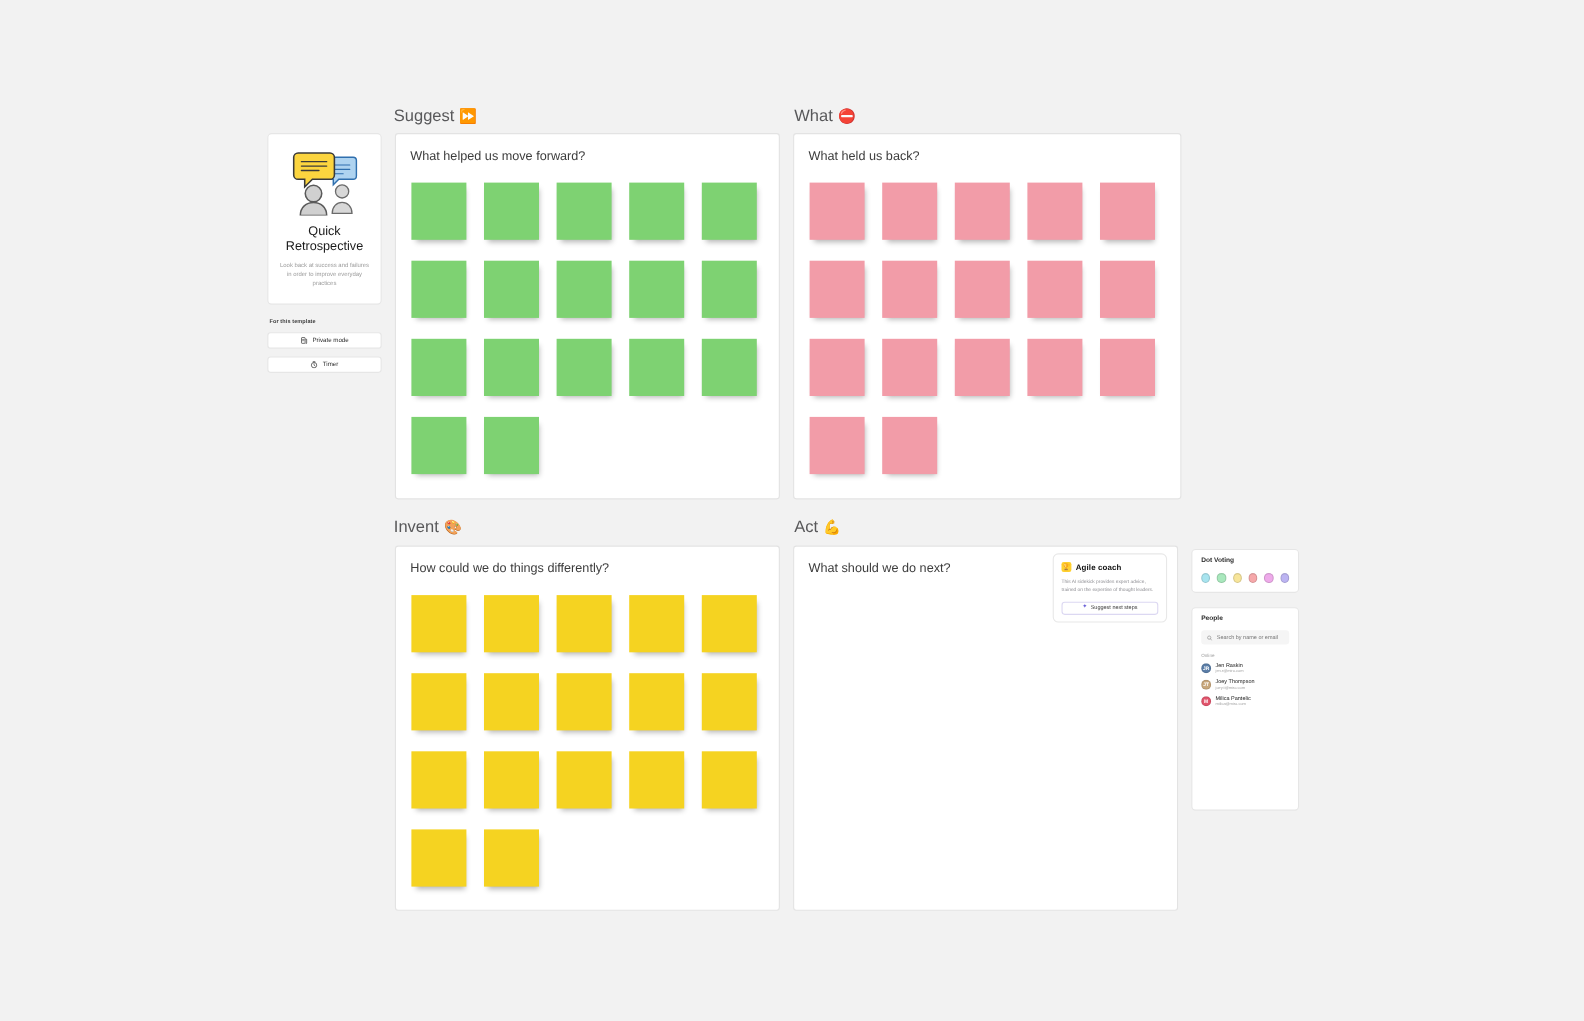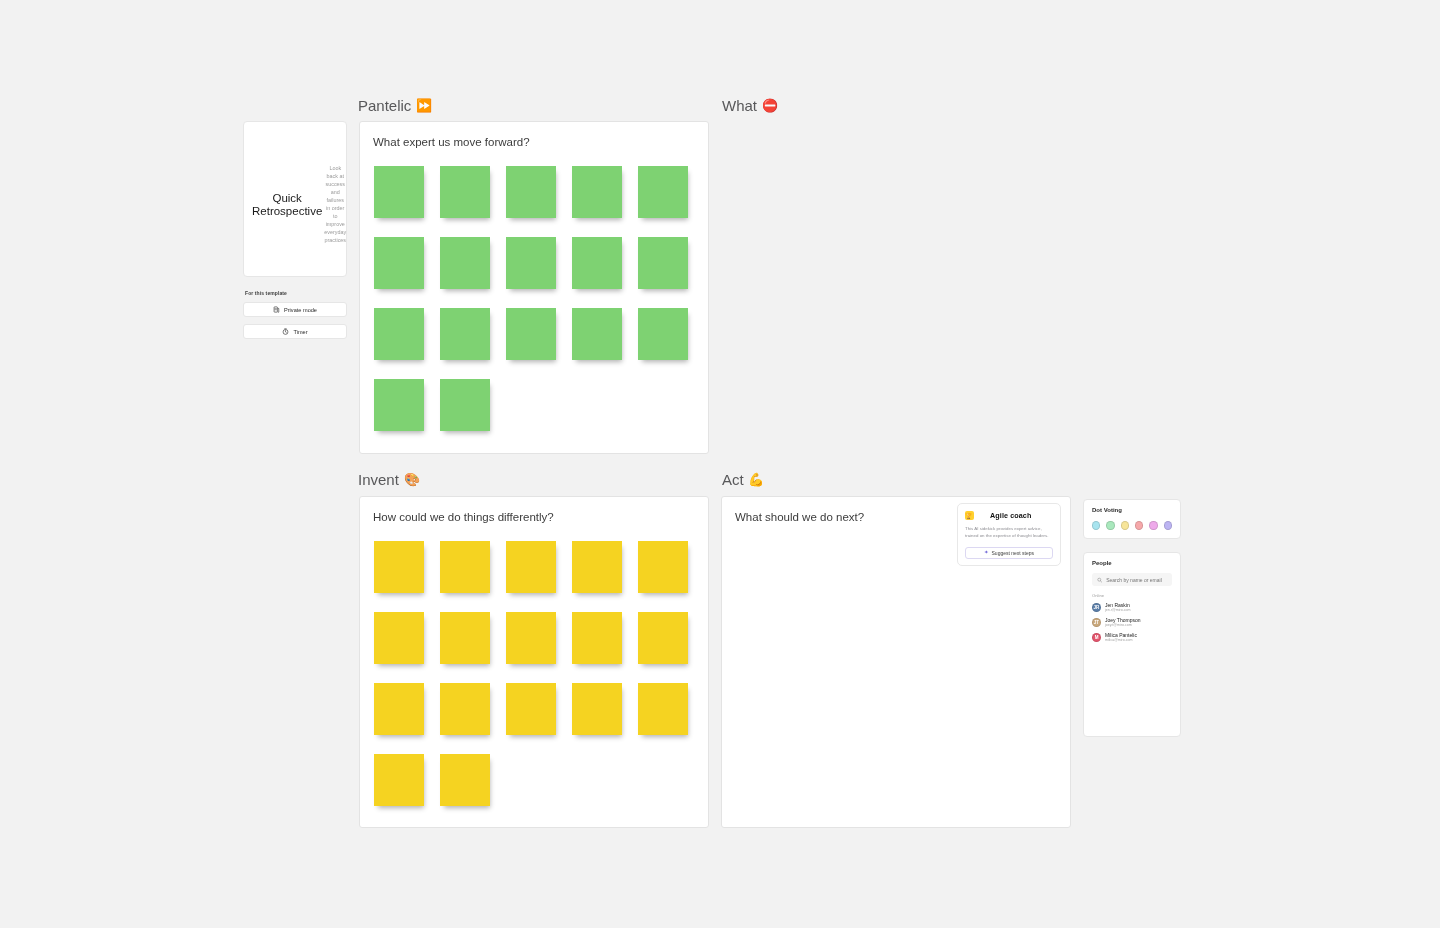--- a/index.html
+++ b/index.html
@@ -9,21 +9,21 @@
     font-family: "Liberation Sans", sans-serif;
     overflow: hidden;
   }
   #canvas { position: relative; width: 1440px; height: 928px; }
 
   
   .tmpl-card {
     position: absolute; left: 243px; top: 121px;
     width: 104px; height: 156px;
     background: #fff; border: 1px solid #e6e6e6; border-radius: 4px;
-    display: flex; flex-direction: row; align-items: center;
+    display: flex; flex-direction: column; align-items: center;
     padding: 10px 8px 8px;
   }
   .tmpl-illus { width: 62px; height: 58px; margin-top: 6px; }
   .tmpl-title {
     font-size: 11.5px; color: #1a1a1a; text-align: center;
     line-height: 13px; margin-top: 9px; font-weight: 400;
   }
   .tmpl-desc {
     font-size: 5.4px; color: #9b9b9b; text-align: center;
     line-height: 8px; margin-top: 7px; padding: 0 2px;
@@ -68,21 +68,21 @@
   .note.pink   { background: #f29ca8; }
   .note.yellow { background: #f5d321; }
 
   
   .coach {
     position: absolute; left: 957px; top: 503px;
     width: 104px; height: 63px; background: #fff;
     border: 1px solid #e8e8e8; border-radius: 5px;
     padding: 7px 7px 6px; display: flex; flex-direction: column;
   }
-  .coach-head { display: flex; align-items: center; gap: 16px; }
+  .coach-head { display: flex; align-items: center; gap: 4px; }
   .coach-badge {
     width: 9px; height: 9px; background: #ffd02f; border-radius: 2px;
     display: flex; align-items: center; justify-content: center;
     font-size: 6px; line-height: 1;
   }
   .coach-title { font-size: 7.2px; font-weight: bold; color: #111; letter-spacing: .1px; }
   .coach-desc { font-size: 4.4px; color: #8e8e93; line-height: 6.5px; margin-top: 6px; }
   .coach-btn {
     margin-top: auto; height: 12px; border: 1px solid #dcd8f2; border-radius: 3px;
     background: #fff; display: flex; align-items: center; justify-content: center; gap: 3px;
@@ -154,38 +154,38 @@
   <div class="tmpl-btn b2">
     <svg viewBox="0 0 16 16">
       <circle cx="8" cy="9" r="5.6" fill="none" stroke="#2b2b2b" stroke-width="1.4"></circle>
       <path d="M8 6 v3 l2 1.6" fill="none" stroke="#2b2b2b" stroke-width="1.3" stroke-linecap="round"></path>
       <path d="M6.2 1.8 h3.6" stroke="#2b2b2b" stroke-width="1.4" stroke-linecap="round"></path>
     </svg>
     <span>Timer</span>
   </div>
 
   <div class="col-head" style="left:358px; top:97px;">
-    <span>Pantelic</span>
+    <span>Suggest</span>
     <span class="emo">⏩</span>
   </div>
   <div class="col-head" style="left:722px; top:97px;">
     <span>What</span>
     <span class="emo">⛔</span>
   </div>
   <div class="col-head" style="left:358px; top:471px;text-align:center;">
     <span>Invent</span>
     <span class="emo">🎨</span>
   </div>
   <div class="col-head" style="left:722px; top:471px;">
     <span>Act</span>
     <span class="emo">💪</span>
   </div>
 
   <div class="frame" style="left:359px; top:121px; width:350px; height:333px;">
-    <div class="frame-q">What expert us move forward?</div>
+    <div class="frame-q">What helped us move forward?</div>
     <div id="notes-continue">
         <div class="note green" style="left: 14px; top: 44px;"></div>
         <div class="note green" style="left: 80px; top: 44px;"></div>
         <div class="note green" style="left: 146px; top: 44px;"></div>
         <div class="note green" style="left: 212px; top: 44px;"></div>
         <div class="note green" style="left: 278px; top: 44px;"></div>
         <div class="note green" style="left: 14px; top: 115px;"></div>
         <div class="note green" style="left: 80px; top: 115px;"></div>
         <div class="note green" style="left: 146px; top: 115px;"></div>
         <div class="note green" style="left: 212px; top: 115px;"></div>
@@ -193,20 +193,42 @@
         <div class="note green" style="left: 14px; top: 186px;"></div>
         <div class="note green" style="left: 80px; top: 186px;"></div>
         <div class="note green" style="left: 146px; top: 186px;"></div>
         <div class="note green" style="left: 212px; top: 186px;"></div>
         <div class="note green" style="left: 278px; top: 186px;"></div>
         <div class="note green" style="left: 14px; top: 257px;"></div>
         <div class="note green" style="left: 80px; top: 257px;"></div>
       </div>
   </div>
 
+  <div class="frame" style="left:721px; top:121px; width:353px; height:333px;">
+    <div class="frame-q">What held us back?</div>
+    <div id="notes-stop">
+        <div class="note pink" style="left: 14px; top: 44px;"></div>
+        <div class="note pink" style="left: 80px; top: 44px;"></div>
+        <div class="note pink" style="left: 146px; top: 44px;"></div>
+        <div class="note pink" style="left: 212px; top: 44px;"></div>
+        <div class="note pink" style="left: 278px; top: 44px;"></div>
+        <div class="note pink" style="left: 14px; top: 115px;"></div>
+        <div class="note pink" style="left: 80px; top: 115px;"></div>
+        <div class="note pink" style="left: 146px; top: 115px;"></div>
+        <div class="note pink" style="left: 212px; top: 115px;"></div>
+        <div class="note pink" style="left: 278px; top: 115px;"></div>
+        <div class="note pink" style="left: 14px; top: 186px;"></div>
+        <div class="note pink" style="left: 80px; top: 186px;"></div>
+        <div class="note pink" style="left: 146px; top: 186px;"></div>
+        <div class="note pink" style="left: 212px; top: 186px;"></div>
+        <div class="note pink" style="left: 278px; top: 186px;"></div>
+        <div class="note pink" style="left: 14px; top: 257px;"></div>
+        <div class="note pink" style="left: 80px; top: 257px;"></div>
+      </div>
+  </div>
 
   <div class="frame" style="left:721px; top:496px; width:350px; height:332px;">
     <div class="frame-q">What should we do next?</div>
   </div>
 
   <div class="frame" style="left:359px; top:496px; width:350px; height:332px;">
     <div class="frame-q">How could we do things differently?</div>
     <div id="notes-invent">
         <div class="note yellow" style="left: 14px; top: 44px;"></div>
         <div class="note yellow" style="left: 80px; top: 44px;"></div>

